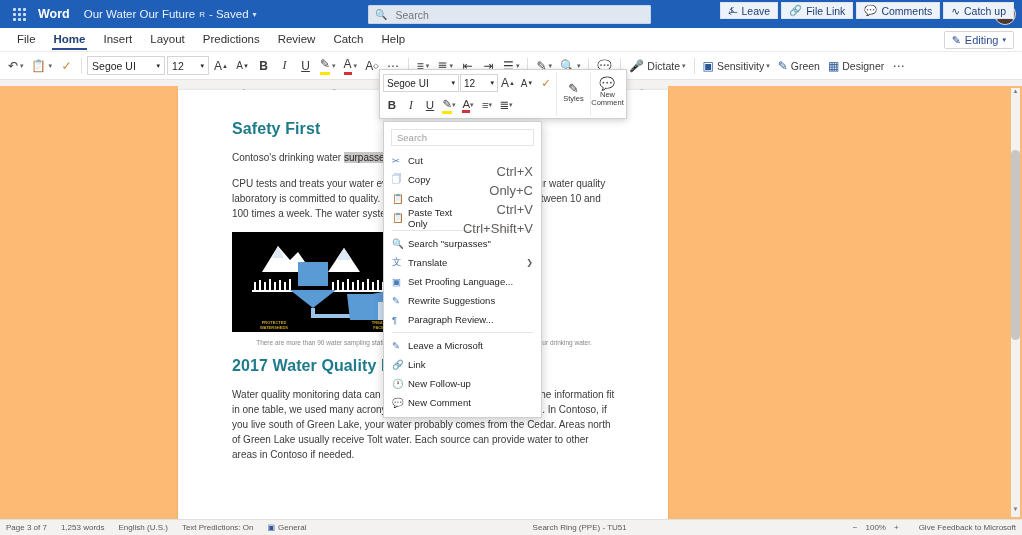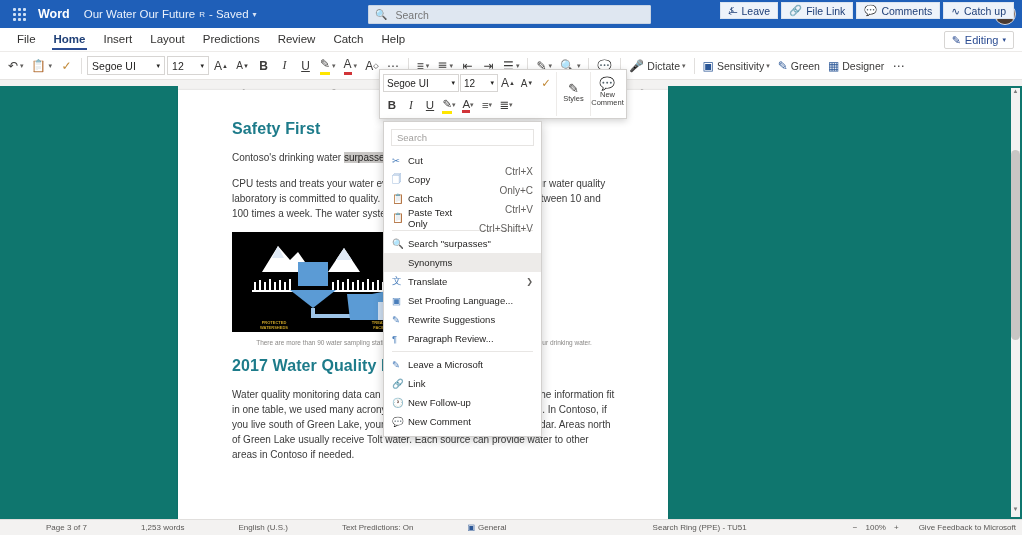--- a/index.html
+++ b/index.html
@@ -81,21 +81,21 @@
   .fontbox, .sizebox {
     border:1px solid #d7d5d3; height:19px; display:flex; align-items:center; justify-content:space-between;
     font-size:10.5px; padding:0 4px; background:#fff; cursor:pointer; color:#252423;
   }
   .fontbox { width:78px; }
   .sizebox { width:42px; }
   .rb-lbl { font-size:10.5px; color:#3b3a39; margin-left:3px; }
 
   
   .doc-area {
-    position:absolute; left:0; top:86px; right:0; bottom:16px; background:#0f766e; overflow:hidden;
+    position:absolute; left:0; top:86px; right:0; bottom:16px; background:#fdba74; overflow:hidden;
   }
   .ruler {
     position:absolute; left:178px; top:0; width:490px; height:12px;
     background:#f3f2f1; font-size:7px; color:#a19f9d; display:flex; align-items:center;
   }
   .ruler .tick { position:absolute; top:2px; }
   .page {
     position:absolute; left:178px; top:4px; width:490px; height:516px;
     background:#fff; box-shadow:0 0 2px rgba(0,0,0,.14);
     padding:30px 52px 0 54px;
@@ -144,31 +144,31 @@
   .ctx-search {
     margin:3px 7px 5px; height:17px; border:1px solid #e6e4e2; background:#fff;
     display:flex; align-items:center; padding:0 5px; font-size:9.5px; color:#a19f9d;
   }
   .ctx-item {
     height:19px; display:flex; align-items:center; padding:0 8px; font-size:9.5px; color:#201f1e; cursor:pointer; position:relative;
   }
   .ctx-item.hover { background:#edebe9; }
   .ctx-item .ci { width:16px; font-size:9.5px; color:#4a7ebb; flex:0 0 16px; display:flex; align-items:center; }
   .ctx-item .clbl { flex:1; }
-  .ctx-item .csc { font-size:10px; color:#605e5c; margin-left:6px;margin-top:21px; }
+  .ctx-item .csc { font-size:13px; color:#605e5c; margin-left:6px;margin-top:21px; }
   .ctx-item .carrow { font-size:8px; color:#605e5c; }
   .ctx-sep { height:1px; background:#e8e6e4; margin:3px 8px; }
 
   
   .status {
     position:absolute; left:0; right:0; bottom:0; height:16px; background:#f3f2f1;
     border-top:1px solid #e1dfdd; display:flex; align-items:center; font-size:8px;
     color:#5a5856; padding:0 6px; gap:14px;
   }
-  .status .st { white-space:nowrap; cursor:pointer; display:flex; align-items:center; gap:3px;margin-left:40px; }
+  .status .st { white-space:nowrap; cursor:pointer; display:flex; align-items:center; gap:3px; }
   .status .spacer { flex:1; }
   .zoomc { display:flex; align-items:center; gap:8px; font-size:8px; }
   .zoomc span { cursor:pointer; }
 </style>
 </head>
 <body>
 
 <div class="titlebar">
   <div class="waffle">
     <div class="waffle-grid">
@@ -469,24 +469,20 @@
   <div class="ctx-item">
     <span class="ci">📋</span>
     <span class="clbl">Paste Text Only</span>
     <span class="csc">Ctrl+Shift+V</span>
   </div>
   <div class="ctx-sep"></div>
   <div class="ctx-item">
     <span class="ci">🔍</span>
     <span class="clbl">Search "surpasses"</span>
   </div>
-  <div class="ctx-item hover">
-    <span class="ci"></span>
-    <span class="clbl">Synonyms</span>
-  </div>
   <div class="ctx-item">
     <span class="ci">文</span>
     <span class="clbl">Translate</span>
     <span class="carrow">❯</span>
   </div>
   <div class="ctx-item">
     <span class="ci">▣</span>
     <span class="clbl">Set Proofing Language...</span>
   </div>
   <div class="ctx-item">

